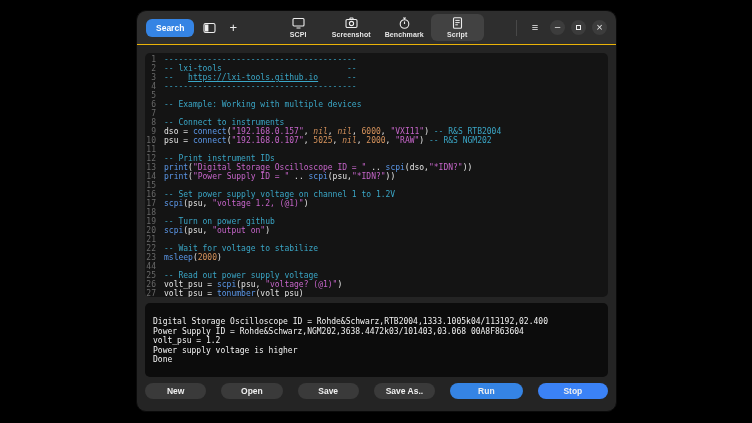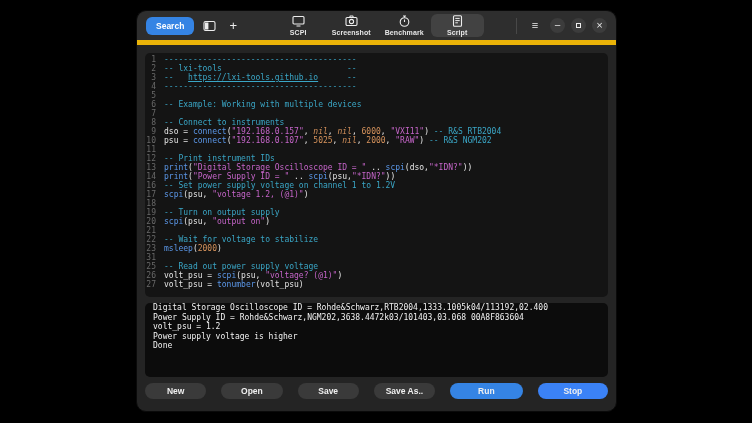--- a/index.html
+++ b/index.html
@@ -10,21 +10,21 @@
   }
   .window {
     position:absolute; left:136px; top:10px; width:481px; height:402px;
     background:#242424; border-radius:10px; border:1px solid #0a0a0a;
     box-shadow:0 6px 22px rgba(0,0,0,0.85);
     display:flex; flex-direction:column; overflow:hidden;
   }
   
   .headerbar {
     height:34px; flex-shrink:0; background:#2e2e2e;
-    border-bottom:5px solid #eab308; border-radius:10px 10px 0 0;
+    border-bottom:1px solid #eab308; border-radius:10px 10px 0 0;
     display:flex; align-items:center; padding:0 9px; gap:6px;
   }
   .spacer { flex:1; }
   .search-btn {
     background:#3584e4; color:#fff; border:none; border-radius:6px;
     height:18px; padding:0 10px; font-size:8.5px; font-weight:700;
     font-family:"Liberation Sans",sans-serif; cursor:pointer;
   }
   .icon-btn {
     background:transparent; border:none; color:#ededed; width:18px; height:18px;
@@ -64,21 +64,21 @@
   .code-text { white-space:pre; color:#e4e4e4; }
   .tok-d { color:#e4e4e4; }
   .tok-c { color:#3aa6c6; }
   .tok-u { color:#3aa6c6; text-decoration:underline; }
   .tok-s { color:#c565c9; }
   .tok-f { color:#5b97e8; }
   .tok-n { color:#d7935c;margin-top:45px; }
   .tok-k { color:#d7935c;font-style:italic; }
   .console {
     height:74px; flex-shrink:0; background:#0c0c0c; border-radius:5px;
-    padding:0 8px; overflow:hidden;
+    padding:14px 8px; overflow:hidden;
     font-family:"DejaVu Sans Mono",monospace; font-size:8px; line-height:9.6px;
     color:#f2f2f2;
   }
   .console-line { white-space:pre; }
   .actionbar { height:20px; flex-shrink:0; display:flex; gap:15px; }
   .act {
     flex:1; height:16px; background:#3a3a3a; border:none; border-radius:9px;
     color:#f0f0f0; font-size:8.5px; font-weight:700;
     font-family:"Liberation Sans",sans-serif; cursor:pointer;
     display:flex; align-items:center; justify-content:center; padding:8px;
@@ -177,29 +177,30 @@
             <div class="code-line"><span class="lineno">5</span><span class="code-text"></span></div>
             <div class="code-line"><span class="lineno">6</span><span class="code-text"><span class="tok-c">-- Example: Working with multiple devices</span></span></div>
             <div class="code-line"><span class="lineno">7</span><span class="code-text"></span></div>
             <div class="code-line"><span class="lineno">8</span><span class="code-text"><span class="tok-c">-- Connect to instruments</span></span></div>
             <div class="code-line"><span class="lineno">9</span><span class="code-text"><span class="tok-d">dso = </span><span class="tok-f">connect</span><span class="tok-d">(</span><span class="tok-s">"192.168.0.157"</span><span class="tok-d">, </span><span class="tok-k">nil</span><span class="tok-d">, </span><span class="tok-k">nil</span><span class="tok-d">, </span><span class="tok-n">6000</span><span class="tok-d">, </span><span class="tok-s">"VXI11"</span><span class="tok-d">) </span><span class="tok-c">-- R&amp;S RTB2004</span></span></div>
             <div class="code-line"><span class="lineno">10</span><span class="code-text"><span class="tok-d">psu = </span><span class="tok-f">connect</span><span class="tok-d">(</span><span class="tok-s">"192.168.0.107"</span><span class="tok-d">, </span><span class="tok-n">5025</span><span class="tok-d">, </span><span class="tok-k">nil</span><span class="tok-d">, </span><span class="tok-n">2000</span><span class="tok-d">, </span><span class="tok-s">"RAW"</span><span class="tok-d">) </span><span class="tok-c">-- R&amp;S NGM202</span></span></div>
             <div class="code-line"><span class="lineno">11</span><span class="code-text"></span></div>
             <div class="code-line"><span class="lineno">12</span><span class="code-text"><span class="tok-c">-- Print instrument IDs</span></span></div>
             <div class="code-line"><span class="lineno">13</span><span class="code-text"><span class="tok-f">print</span><span class="tok-d">(</span><span class="tok-s">"Digital Storage Oscilloscope ID = "</span><span class="tok-d"> .. </span><span class="tok-f">scpi</span><span class="tok-d">(dso,</span><span class="tok-s">"*IDN?"</span><span class="tok-d">))</span></span></div>
             <div class="code-line"><span class="lineno">14</span><span class="code-text"><span class="tok-f">print</span><span class="tok-d">(</span><span class="tok-s">"Power Supply ID = "</span><span class="tok-d"> .. </span><span class="tok-f">scpi</span><span class="tok-d">(psu,</span><span class="tok-s">"*IDN?"</span><span class="tok-d">))</span></span></div>
+            <div class="code-line"><span class="lineno">15</span><span class="code-text"></span></div>
             <div class="code-line"><span class="lineno">16</span><span class="code-text"><span class="tok-c">-- Set power supply voltage on channel 1 to 1.2V</span></span></div>
             <div class="code-line"><span class="lineno">17</span><span class="code-text"><span class="tok-f">scpi</span><span class="tok-d">(psu, </span><span class="tok-s">"voltage 1.2, (@1)"</span><span class="tok-d">)</span></span></div>
             <div class="code-line"><span class="lineno">18</span><span class="code-text"></span></div>
-            <div class="code-line"><span class="lineno">19</span><span class="code-text"><span class="tok-c">-- Turn on output supply</span></span></div>
+            <div class="code-line"><span class="lineno">19</span><span class="code-text"><span class="tok-c">-- Turn on power github</span></span></div>
             <div class="code-line"><span class="lineno">20</span><span class="code-text"><span class="tok-f">scpi</span><span class="tok-d">(psu, </span><span class="tok-s">"output on"</span><span class="tok-d">)</span></span></div>
             <div class="code-line"><span class="lineno">21</span><span class="code-text"></span></div>
             <div class="code-line"><span class="lineno">22</span><span class="code-text"><span class="tok-c">-- Wait for voltage to stabilize</span></span></div>
             <div class="code-line"><span class="lineno">23</span><span class="code-text"><span class="tok-f">msleep</span><span class="tok-d">(</span><span class="tok-n">2000</span><span class="tok-d">)</span></span></div>
-            <div class="code-line"><span class="lineno">31</span><span class="code-text"></span></div>
+            <div class="code-line"><span class="lineno">44</span><span class="code-text"></span></div>
             <div class="code-line"><span class="lineno">25</span><span class="code-text"><span class="tok-c">-- Read out power supply voltage</span></span></div>
             <div class="code-line"><span class="lineno">26</span><span class="code-text"><span class="tok-d">volt_psu = </span><span class="tok-f">scpi</span><span class="tok-d">(psu, </span><span class="tok-s">"voltage? (@1)"</span><span class="tok-d">)</span></span></div>
             <div class="code-line"><span class="lineno">27</span><span class="code-text"><span class="tok-d">volt_psu = </span><span class="tok-f">tonumber</span><span class="tok-d">(volt_psu)</span></span></div>
           </div>
       </div>
 
       <div class="console">
           <div class="console-line">Digital Storage Oscilloscope ID = Rohde&amp;Schwarz,RTB2004,1333.1005k04/113192,02.400</div>
           <div class="console-line">Power Supply ID = Rohde&amp;Schwarz,NGM202,3638.4472k03/101403,03.068 00A8F863604</div>
           <div class="console-line">volt_psu = 1.2</div>

